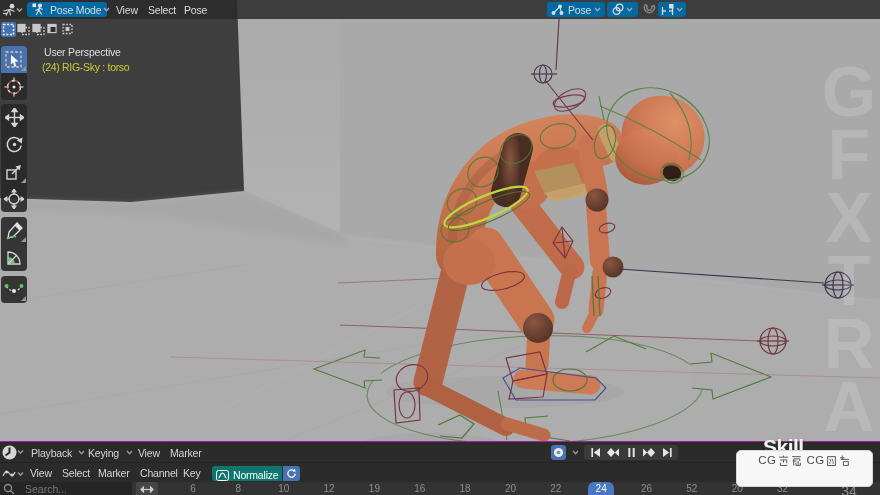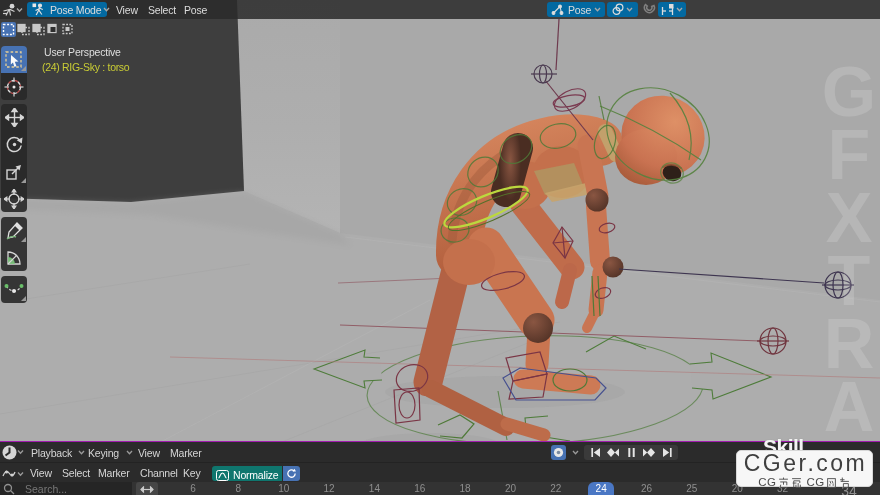--- a/index.html
+++ b/index.html
@@ -471,28 +471,28 @@
             <path d="M4,1.5 L1,4.5 L4,7.5"></path>
             <path d="M10,1.5 L13,4.5 L10,7.5"></path>
           </g>
         </svg>
     </div>
     <div id="ruler">
         <div class="abs" style="left:180px;top:1px;width:26px;color:#8f8f8f;font-size:10px;text-align:center">6</div>
         <div class="abs" style="left:225.35px;top:1px;width:26px;color:#8f8f8f;font-size:10px;text-align:center">8</div>
         <div class="abs" style="left:270.7px;top:1px;width:26px;color:#8f8f8f;font-size:10px;text-align:center">10</div>
         <div class="abs" style="left:316.05px;top:1px;width:26px;color:#8f8f8f;font-size:10px;text-align:center">12</div>
-        <div class="abs" style="left:361.4px;top:1px;width:26px;color:#8f8f8f;font-size:10px;text-align:center">14</div>
+        <div class="abs" style="left:361.4px;top:1px;width:26px;color:#8f8f8f;font-size:10px;text-align:center">19</div>
         <div class="abs" style="left:406.75px;top:1px;width:26px;color:#8f8f8f;font-size:10px;text-align:center">16</div>
         <div class="abs" style="left:452.1px;top:1px;width:26px;color:#8f8f8f;font-size:10px;text-align:center">18</div>
         <div class="abs" style="left:497.45px;top:1px;width:26px;color:#8f8f8f;font-size:10px;text-align:center">20</div>
         <div class="abs" style="left:542.8px;top:1px;width:26px;color:#8f8f8f;font-size:10px;text-align:center">22</div>
         <div class="abs" style="left:588.1500000000001px;top:0px;width:26px;height:13px;background:#4a77c4;border-radius:6px 6px 0 0;color:#fff;font-size:10px;text-align:center;line-height:13px">24</div>
         <div class="abs" style="left:633.5px;top:1px;width:26px;color:#8f8f8f;font-size:10px;text-align:center">26</div>
-        <div class="abs" style="left:678.85px;top:1px;width:26px;color:#8f8f8f;font-size:10px;text-align:center">25</div>
+        <div class="abs" style="left:678.85px;top:1px;width:26px;color:#8f8f8f;font-size:10px;text-align:center">52</div>
         <div class="abs" style="left:724.2px;top:1px;width:26px;color:#8f8f8f;font-size:10px;text-align:center">20</div>
         <div class="abs" style="left:769.5500000000001px;top:1px;width:26px;color:#8f8f8f;font-size:10px;text-align:center">32</div>
         <div class="abs" style="left:836px;top:1px;width:26px;color:#8f8f8f;font-size:14px;text-align:center">34</div>
       </div>
   </div>
 
   <div class="abs" style="left:551px;top:445px;z-index:22;width:15px;height:15px;background:#4772b3;border-radius:3px;display:flex;align-items:center;justify-content:center">
     <svg width="11" height="11">
         <circle cx="5.5" cy="5.5" r="4.6" fill="#e8e8e8"></circle>
         <circle cx="5.5" cy="5.5" r="1.8" fill="#7a8aa0"></circle>
@@ -530,21 +530,20 @@
         <svg width="9" height="9">
           <line x1="7.8" y1="0" x2="7.8" y2="9" stroke="#e5e5e5" stroke-width="1.7"></line>
           <path d="M0,0 L0,9 L6.2,4.5 Z" fill="#e5e5e5"></path>
         </svg>
       </div>
     </div>
 
   <div class="abs" style="left:763px;top:435px;z-index:23;font-size:21px;font-weight:bold;color:#f4f4f4;letter-spacing:-0.5px;text-shadow:0 1px 2px rgba(80,80,80,0.5)">Skill</div>
 
   <div class="abs" style="left:736px;top:450px;width:137px;height:37px;background:#f7f7f7;border:1px solid #d8d8d8;border-radius:5px;z-index:24;box-sizing:border-box;text-align:center">
-    <div style="font-size:23px;color:#3f3f3f;line-height:19px;margin-top:3px;letter-spacing:2.5px;margin-left:2px">CGer.com</div>
     <div id="cjk" style="height:11px;margin-top:-1px"><span style="font-size:11.5px;color:#4a4a4a;letter-spacing:0.5px">CG</span><svg width="11" height="11" viewBox="0 0 10 10" style="margin:0 1px;vertical-align:-1.5px">
           <g stroke="#4f4f4f" stroke-width="0.85" fill="none">
             <path d="M1,2 L9,2"></path>
             <path d="M5,0.5 L5,2"></path>
             <path d="M2,4.5 L8,4.5"></path>
             <path d="M2.5,7 L2,9.5 L8.5,9.5"></path>
             <path d="M8,4.5 L8,7.5"></path>
             <path d="M5,4.5 L5,7"></path>
           </g>
         </svg><svg width="11" height="11" viewBox="0 0 10 10" style="margin:0 1px;vertical-align:-1.5px">

